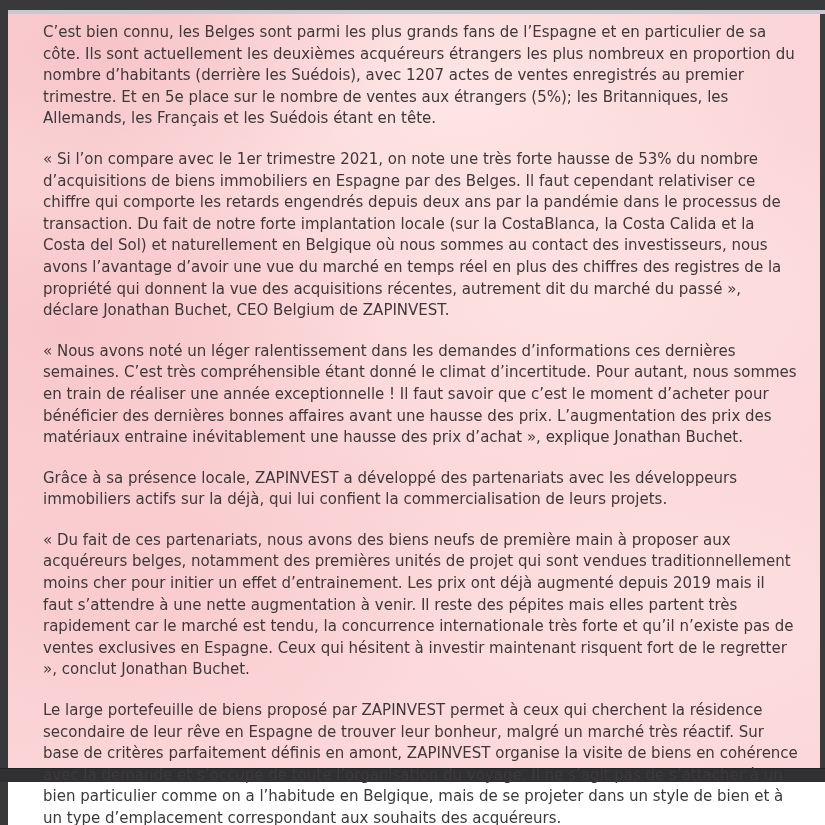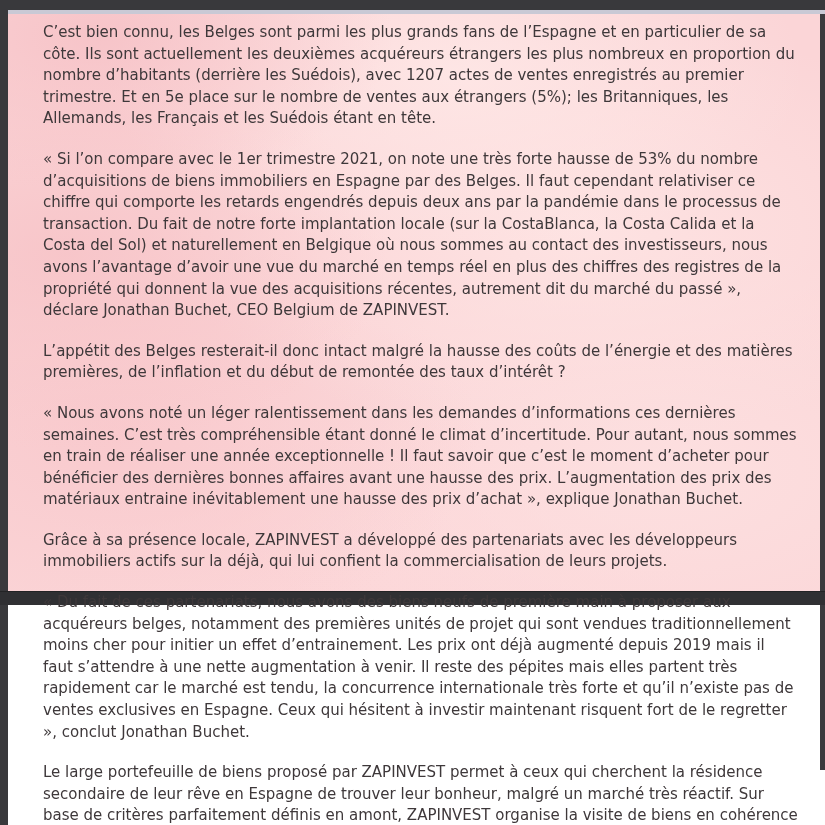--- a/index.html
+++ b/index.html
@@ -6,21 +6,21 @@
     margin: 0;
     padding: 0;
     width: 825px;
     height: 825px;
     overflow: hidden;
     font-family: "DejaVu Sans", "Liberation Sans", sans-serif;
   }
   .stage {
     position: relative;
     width: 825px;
-    height: 605px;
+    height: 782px;
     background-color: #fbd5d7;
     background-image:
       radial-gradient(ellipse 420px 220px at 12% 6%,  rgba(246,193,198,0.85) 0%, rgba(246,193,198,0) 70%),
       radial-gradient(ellipse 500px 260px at 55% 12%, rgba(254,231,230,0.9) 0%, rgba(254,231,230,0) 70%),
       radial-gradient(ellipse 460px 280px at 8% 42%,  rgba(247,196,200,0.9) 0%, rgba(247,196,200,0) 70%),
       radial-gradient(ellipse 560px 300px at 70% 38%, rgba(254,229,228,0.85) 0%, rgba(254,229,228,0) 72%),
       radial-gradient(ellipse 520px 300px at 14% 72%, rgba(248,199,203,0.8) 0%, rgba(248,199,203,0) 70%),
       radial-gradient(ellipse 600px 320px at 80% 78%, rgba(253,226,226,0.8) 0%, rgba(253,226,226,0) 72%),
       radial-gradient(ellipse 480px 240px at 45% 96%, rgba(252,214,216,0.9) 0%, rgba(252,214,216,0) 75%);
   }
@@ -78,20 +78,19 @@
 
   <div class="left-edge"></div>
   <div class="top-bar"></div>
   <div class="divider-line"></div>
   <div class="right-edge"></div>
   <div class="bottom-bar"></div>
 
   <main class="article-body">
     <p>C’est bien connu, les Belges sont parmi les plus grands fans de l’Espagne et en particulier de sa côte. Ils sont actuellement les deuxièmes acquéreurs étrangers les plus nombreux en proportion du nombre d’habitants (derrière les Suédois), avec 1207 actes de ventes enregistrés au premier trimestre. Et en 5e place sur le nombre de ventes aux étrangers (5%); les Britanniques, les Allemands, les Français et les Suédois étant en tête.</p>
     <p>« Si l’on compare avec le 1er trimestre 2021, on note une très forte hausse de 53% du nombre d’acquisitions de biens immobiliers en Espagne par des Belges. Il faut cependant relativiser ce chiffre qui comporte les retards engendrés depuis deux ans par la pandémie dans le processus de transaction. Du fait de notre forte implantation locale (sur la CostaBlanca, la Costa Calida et la Costa del Sol) et naturellement en Belgique où nous sommes au contact des investisseurs, nous avons l’avantage d’avoir une vue du marché en temps réel en plus des chiffres des registres de la propriété qui donnent la vue des acquisitions récentes, autrement dit du marché du passé », déclare Jonathan Buchet, CEO Belgium de ZAPINVEST.</p>
-    <p>L’appétit des Belges resterait-il donc intact malgré la hausse des coûts de l’énergie et des matières premières, de l’inflation et du début de remontée des taux d’intérêt ?</p>
     <p>« Nous avons noté un léger ralentissement dans les demandes d’informations ces dernières semaines. C’est très compréhensible étant donné le climat d’incertitude. Pour autant, nous sommes en train de réaliser une année exceptionnelle ! Il faut savoir que c’est le moment d’acheter pour bénéficier des dernières bonnes affaires avant une hausse des prix. L’augmentation des prix des matériaux entraine inévitablement une hausse des prix d’achat », explique Jonathan Buchet.</p>
     <p>Grâce à sa présence locale, ZAPINVEST a développé des partenariats avec les développeurs immobiliers actifs sur la déjà, qui lui confient la commercialisation de leurs projets.</p>
     <p>« Du fait de ces partenariats, nous avons des biens neufs de première main à proposer aux acquéreurs belges, notamment des premières unités de projet qui sont vendues traditionnellement moins cher pour initier un effet d’entrainement. Les prix ont déjà augmenté depuis 2019 mais il faut s’attendre à une nette augmentation à venir. Il reste des pépites mais elles partent très rapidement car le marché est tendu, la concurrence internationale très forte et qu’il n’existe pas de ventes exclusives en Espagne. Ceux qui hésitent à investir maintenant risquent fort de le regretter », conclut Jonathan Buchet.</p>
     <p>Le large portefeuille de biens proposé par ZAPINVEST permet à ceux qui cherchent la résidence secondaire de leur rêve en Espagne de trouver leur bonheur, malgré un marché très réactif. Sur base de critères parfaitement définis en amont, ZAPINVEST organise la visite de biens en cohérence avec la demande et s’occupe de toute l’organisation du voyage. Il ne s’agit pas de s’attacher à un bien particulier comme on a l’habitude en Belgique, mais de se projeter dans un style de bien et à un type d’emplacement correspondant aux souhaits des acquéreurs.</p>
   </main>
 
 </div>
 
 </body></html>

